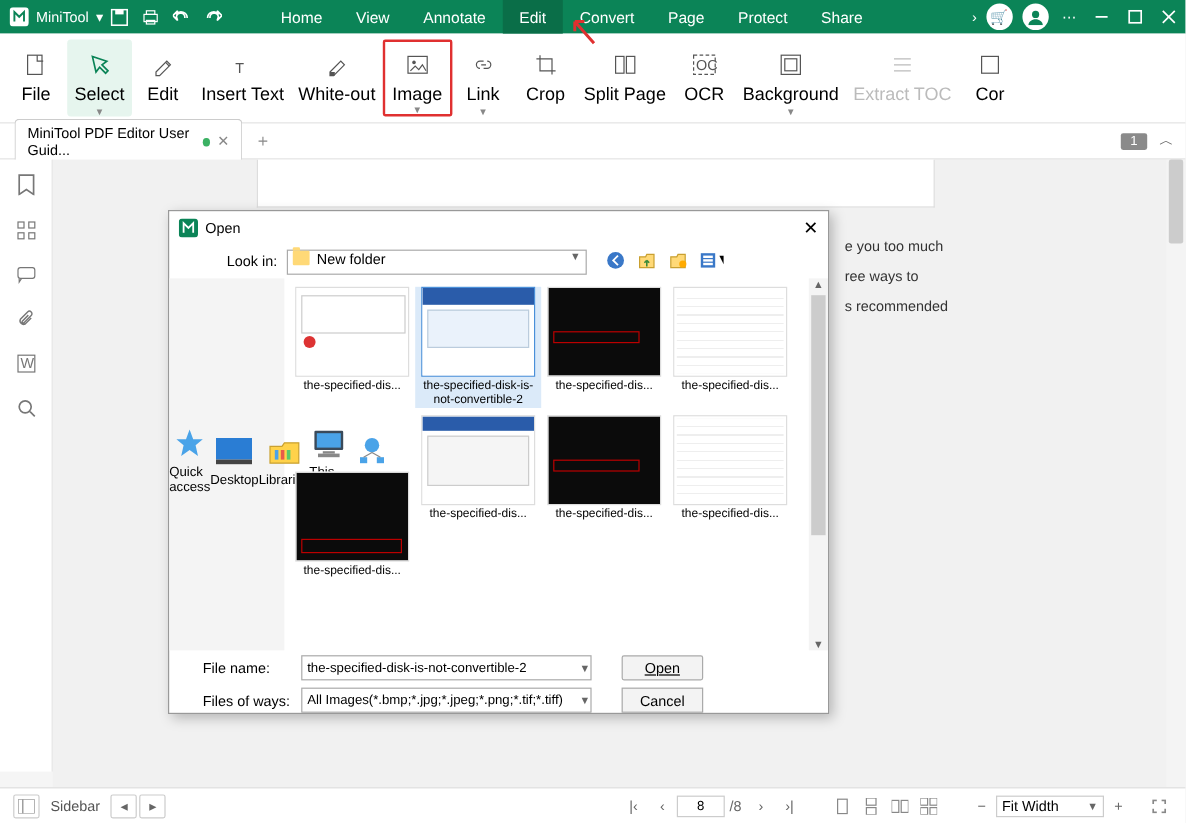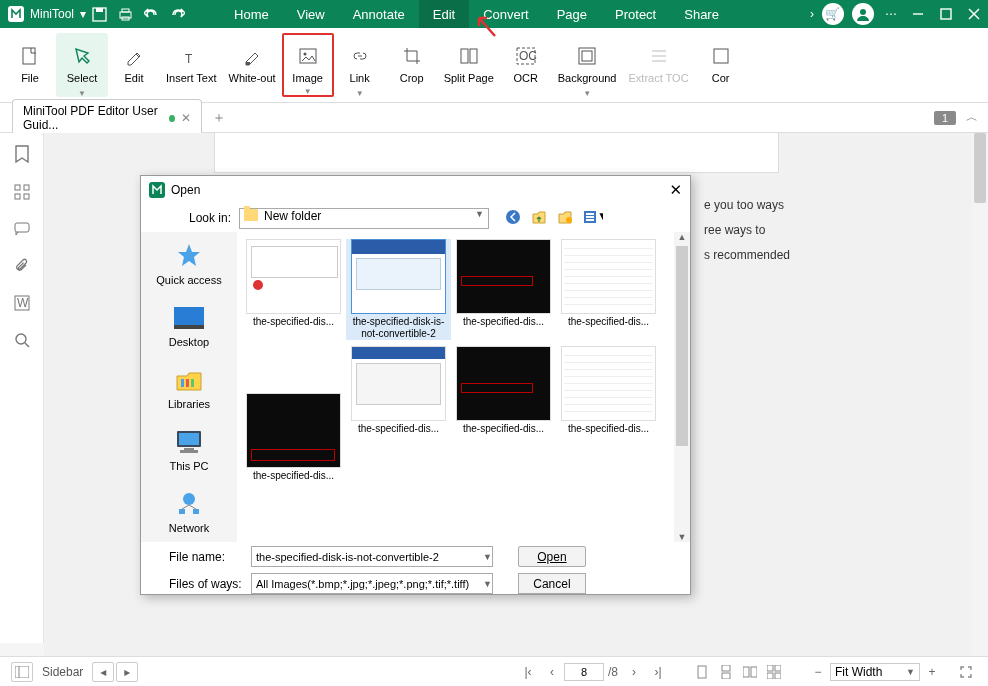--- a/index.html
+++ b/index.html
@@ -13,21 +13,21 @@
 .menu-item{padding:0 14px;height:28px;display:flex;align-items:center;cursor:pointer;font-size:13px}
 .menu-item.active{background:#0a6e48}
 .title-right{margin-left:auto;display:flex;align-items:center}
 .circ-btn{width:22px;height:22px;border-radius:50%;display:flex;align-items:center;justify-content:center;margin:0 4px;cursor:pointer}
 .win-btn{width:28px;height:28px;display:flex;align-items:center;justify-content:center;cursor:pointer}
 .ribbon{height:75px;background:#fff;border-bottom:1px solid #ddd;display:flex;align-items:center;padding:0 4px}
 .rib-btn{display:flex;flex-direction:column;align-items:center;justify-content:center;height:64px;min-width:52px;padding:4px 6px;cursor:pointer;position:relative}
 .rib-btn.sel{background:#e6f5ee;border-radius:3px}
 .rib-btn.disabled{color:#bbb}
 .rib-ico{width:22px;height:22px;margin-bottom:4px;display:flex;align-items:center;justify-content:center}
-.rib-lbl{font-size:11px}
+.rib-lbl{font-size:15px}
 .rib-dd{position:absolute;bottom:-1px;font-size:8px;color:#888}
 .red-box{border:2px solid #e03030;border-radius:2px}
 .tabs{height:30px;background:#fff;display:flex;align-items:center;padding-left:12px;border-bottom:1px solid #ddd}
 .doc-tab{background:#fff;border:1px solid #ccc;border-bottom:none;border-radius:4px 4px 0 0;padding:4px 10px;display:flex;align-items:center;font-size:11px;max-width:190px}
 .dot{width:7px;height:7px;background:#3bb163;border-radius:50%;margin-left:6px}
 .close-x{margin-left:6px;cursor:pointer;color:#888}
 .plus-tab{margin-left:10px;cursor:pointer;color:#888;font-size:14px}
 .tabs-right{margin-left:auto;display:flex;align-items:center;padding-right:10px}
 .page-badge{background:#8a8a8a;color:#fff;padding:1px 8px;border-radius:2px;margin-right:10px;font-size:11px}
 .side-rail{position:absolute;left:0;top:133px;width:44px;height:510px;background:#fff;border-right:1px solid #e3e3e3;display:flex;flex-direction:column;align-items:center;padding-top:12px;gap:18px}
@@ -43,21 +43,21 @@
 .dlg-close{margin-left:auto;cursor:pointer;font-size:15px}
 .dlg-toolbar{height:28px;display:flex;align-items:center;padding:0 8px}
 .lookin-lbl{width:82px;text-align:right;margin-right:8px}
 .lookin-sel{width:250px;height:21px;border:1px solid #aaa;background:#fff;display:flex;align-items:flex-start;padding:0 4px;cursor:pointer}
 .fold-ico{width:14px;height:12px;background:#ffd977;border-radius:1px;margin-right:6px;position:relative}
 .fold-ico::before{content:"";position:absolute;top:-3px;left:0;width:6px;height:3px;background:#ffd977;border-radius:1px 1px 0 0}
 .tiny-dd{margin-left:auto;color:#666;font-size:9px}
 .toolbar-icons{display:flex;gap:10px;margin-left:16px}
 .toolbar-icons div{cursor:pointer}
 .dlg-body{display:flex;height:310px}
-.places{width:96px;background:#f4f4f4;display:flex;flex-direction:column;align-items:center;padding-top:8px}
+.places{width:96px;background:#f4f4f4;display:flex;align-items:center;padding-top:8px}
 .place{display:flex;flex-direction:column;align-items:center;margin-bottom:16px;cursor:pointer}
 .place-ico{width:32px;height:32px;display:flex;align-items:center;justify-content:center;margin-bottom:2px}
 .place-lbl{font-size:11px}
 .file-grid{flex:1;padding:4px;display:flex;flex-wrap:wrap;align-content:flex-start;position:relative}
 .file-item{width:105px;margin:3px 0;display:flex;flex-direction:column;align-items:center;cursor:pointer}
 .file-item.selected .thumb{border:1px solid #4a90d9}
 .file-item.selected{background:#dbeaf9}
 .thumb{width:95px;height:75px;border:1px solid #ddd;background:#fff;display:flex;align-items:center;justify-content:center;overflow:hidden}
 .fname{font-size:10px;text-align:center;margin-top:2px;word-break:break-word;max-width:100px;line-height:1.2}
 .dlg-scroll{position:absolute;right:0;top:0;width:16px;height:100%;background:#f4f4f4}
@@ -316,21 +316,21 @@
       </svg></div>
   <div><svg width="16" height="16">
         <circle cx="7" cy="7" r="5" fill="none" stroke="#777" stroke-width="1.4"></circle>
         <line x1="11" y1="11" x2="15" y2="15" stroke="#777" stroke-width="1.4"></line>
       </svg></div>
 </div>
 
 <div class="doc-area">
   <div class="paper-frag"></div>
   <div class="doc-text">
-    <div>e you too ways</div>
+    <div>e you too much</div>
     <div>ree ways to</div>
     <div>s recommended</div>
   </div>
 </div>
 <div class="scroll-track">
     <div class="scroll-thumb"></div>
   </div>
 
 <svg class="red-arrow" width="24" height="22">
     <path d="M20 20 L4 2 M4 2 L4 10 M4 2 L12 2" stroke="#e03030" stroke-width="2.5" fill="none"></path>

